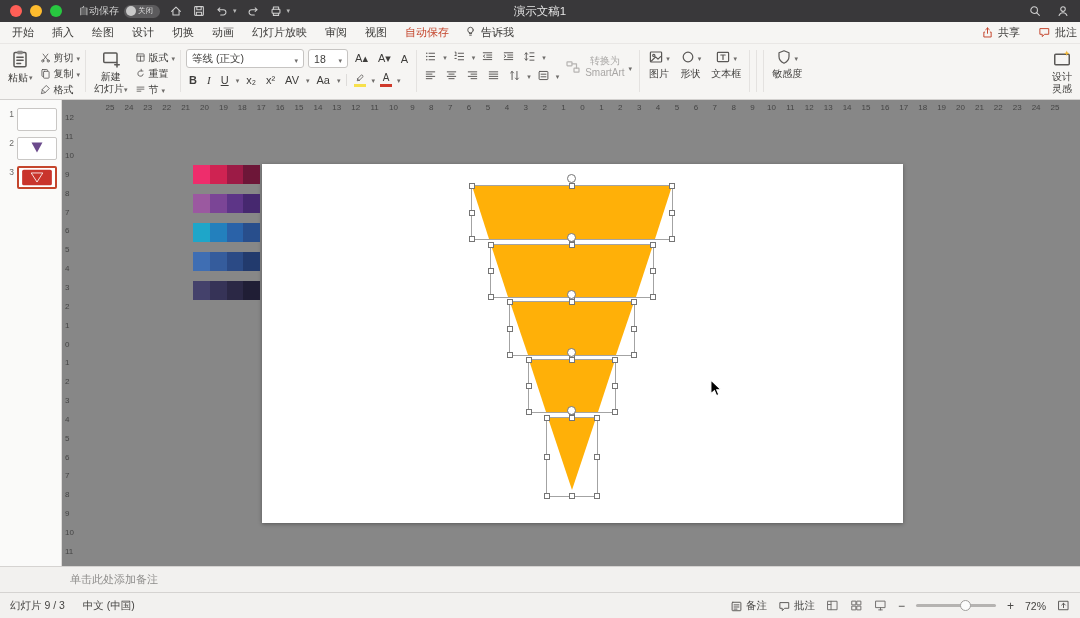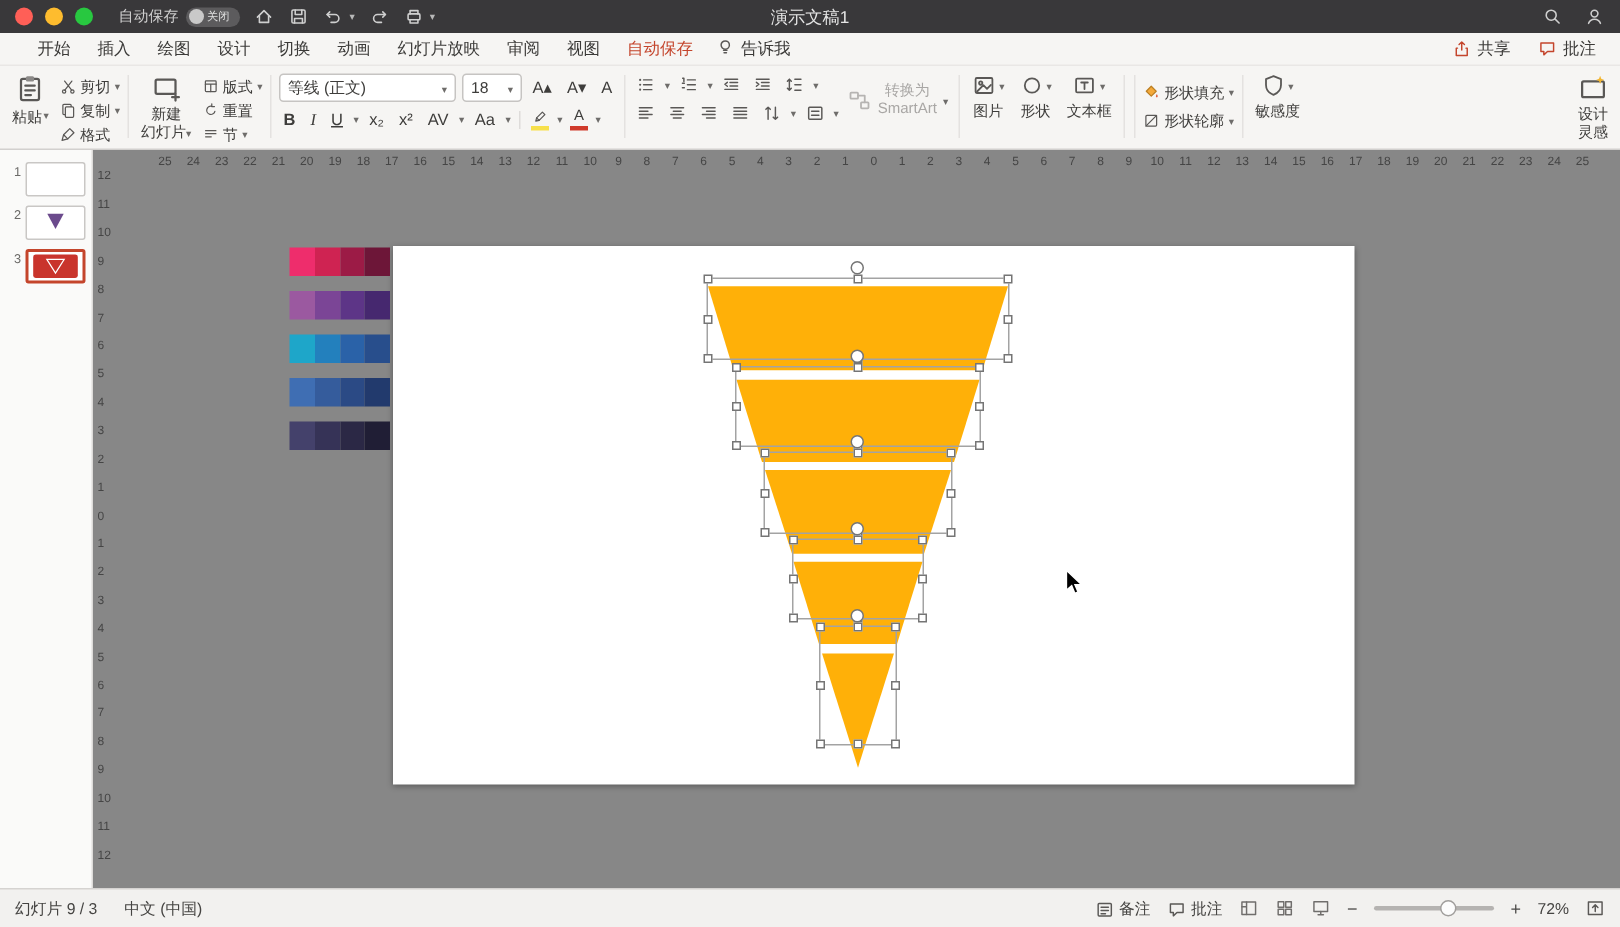--- a/index.html
+++ b/index.html
@@ -15,21 +15,21 @@
 .pill{width:36px;height:13px;background:#5c5b5d;border-radius:7px;display:flex;align-items:center;gap:2px;padding:1px 2px}
 .knob{width:10px;height:10px;background:#c9c9c9;border-radius:50%;flex:0 0 auto}
 .pill b{font-size:7.5px;font-weight:normal;color:#dedede;white-space:nowrap}
 .tbico{width:14px;height:14px;display:inline-flex}
 .titlebar .ico svg{stroke:#cfcfcf}
 .tcaret{font-size:7px;color:#b8b8b8;margin-left:-5px}
 .wintitle{position:absolute;left:0;right:0;text-align:center;font-size:11.5px;color:#e6e6e6;pointer-events:none}
 .tright{margin-left:auto;display:flex;gap:14px;z-index:1}
 
 
-.tabrow{flex:0 0 22px;background:#f6f5f3;display:flex;align-items:center;padding:0 16px;font-size:11px;color:#3b3a38;border-bottom:1px solid #e9e7e5}
+.tabrow{flex:0 0 22px;background:#f6f5f3;display:flex;align-items:center;padding:0 3px;font-size:11px;color:#3b3a38;border-bottom:1px solid #e9e7e5}
 #tabs{display:flex;height:100%}
 .tab{padding:0 9px;display:flex;align-items:center;white-space:nowrap}
 .tellme{display:flex;align-items:flex-start;gap:4px;margin-left:6px}
 .tabright{margin-left:auto;display:flex;gap:18px;align-items:center}
 .tabbtn{display:flex;gap:4px;align-items:center}
 .redic svg{stroke:#c4452c !important}
 
 
 .ribbon{flex:0 0 56px;background:#f6f5f3;border-bottom:1px solid #d2d0ce;display:flex;align-items:stretch;padding:3px 5px 4px;gap:4px;font-size:10px;color:#3e3d3b;overflow:hidden}
 .rgroup{display:flex;gap:4px;align-items:flex-start}
@@ -493,42 +493,20 @@
             </span>
             <b class="caret"></b>
           </span>
         <span>文本框</span>
       </div>
     </div>
     <i class="rsep"></i>
 
     <i class="rsep"></i>
 
-    <div class="rgroup stylestack">
-      <div class="smallbtn">
-          <span class="ico s11">
-            <svg viewBox="0 0 16 16">
-              <path d="M8 2.2 L12.8 7 L8 11.8 L3.2 7 Z" fill="#f4a93a" stroke="#bb7f22"></path>
-              <path d="M13.4 9.6 C14.6 11.4 14.6 12.4 13.4 13 C12.2 12.4 12.2 11.4 13.4 9.6 Z" fill="#e2633c" stroke="none"></path>
-            </svg>
-          </span>
-          <span>形状填充</span>
-          <b class="caret"></b>
-        </div>
-      <div class="smallbtn">
-          <span class="ico s11">
-            <svg viewBox="0 0 16 16">
-              <rect x="2.8" y="2.8" width="10.4" height="10.4" rx="1"></rect>
-              <path d="M2.8 13.2 L13.2 2.8"></path>
-            </svg>
-          </span>
-          <span>形状轮廓</span>
-          <b class="caret"></b>
-        </div>
-    </div>
     <i class="rsep"></i>
 
     <div class="midbtn">
       <span class="iconrow">
           <span class="ico s16">
             <svg viewBox="0 0 16 16">
               <path d="M8 1.8 L13 3.8 V7.6 C13 10.8 11 13 8 14.2 C5 13 3 10.8 3 7.6 V3.8 Z"></path>
             </svg>
           </span>
           <b class="caret"></b>
@@ -748,20 +726,23 @@
             <i class="handle" style="left: calc(100% - 3px); top: calc(100% - 3px);"></i>
             <i class="rot" style="left: calc(50% - 5px); top: -12px;"></i>
           </div>
         </div>
       <svg class="cursor" viewBox="0 0 14 20">
         <path d="M1 1 L1 15.5 L4.8 12.2 L7 17.6 L9.4 16.6 L7.2 11.4 L12 11.4 Z" fill="#000" stroke="#fff" stroke-width="1.1"></path>
       </svg>
     </div>
   </div>
 
+  <div class="notesbar">
+    <span>单击此处添加备注</span>
+  </div>
 
   <footer class="statusbar">
     <span>幻灯片 9 / 3</span>
     <span>中文 (中国)</span>
     <div class="sright">
       <span class="sbtn">
           <span class="ico s13">
             <svg viewBox="0 0 16 16">
               <rect x="2.6" y="2.8" width="10.8" height="10.4" rx="0.8"></rect>
               <path d="M5 6 H11 M5 8.6 H11 M5 11.2 H8.6"></path>

